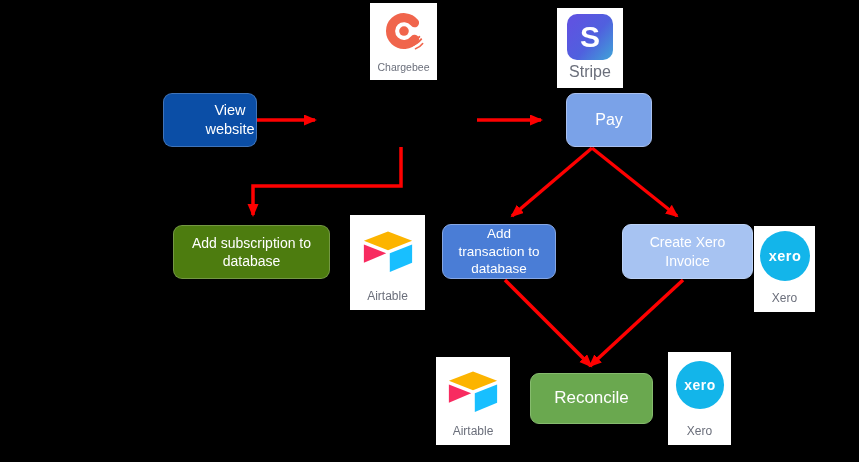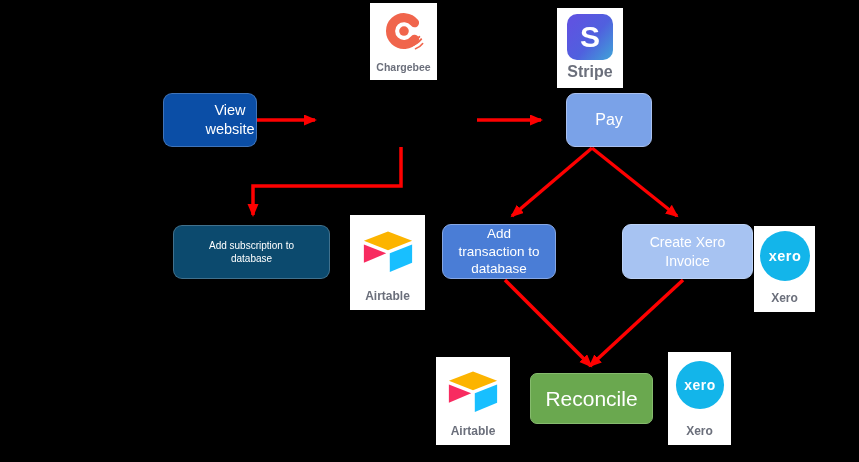--- a/index.html
+++ b/index.html
@@ -8,30 +8,30 @@
     font-family:"Liberation Sans",sans-serif;
   }
   .node{
     position:absolute;display:flex;align-items:center;justify-content:center;
     color:#ffffff;text-align:center;white-space:pre-line;line-height:1.3;
     border-radius:9px;border:1px solid rgba(255,255,255,0.22);box-sizing:border-box;
   }
   .n-view{left:163px;top:93px;width:94px;height:54px;background:#0b4ea6;font-size:14.5px;padding-left:40px;}
   .n-choose{left:326px;top:93px;width:151px;height:54px;background:#1166d9;font-size:14.5px;}
   .n-pay{left:566px;top:93px;width:86px;height:54px;background:#7aa2e8;font-size:16px;border-color:#a9c0ef;}
-  .n-addsub{left:173px;top:225px;width:157px;height:54px;background:#0c4a6e;font-size:10px;}
+  .n-addsub{left:173px;top:225px;width:157px;height:54px;background:#4d7c0f;font-size:14px;}
   .n-addtx{left:442px;top:224px;width:114px;height:55px;background:#4a7dd6;font-size:13.5px;border-color:#86a7e4;}
   .n-cxi{left:622px;top:224px;width:131px;height:55px;background:#a7c3f2;font-size:14px;border-color:#bcd2f6;}
-  .n-rec{left:530px;top:373px;width:123px;height:51px;background:#6aa84f;font-size:21px;border-color:#86bb6e;border-radius:7px;}
+  .n-rec{left:530px;top:373px;width:123px;height:51px;background:#6aa84f;font-size:17px;border-color:#86bb6e;}
   .card{
     position:absolute;background:#ffffff;display:flex;flex-direction:column;
     align-items:center;justify-content:flex-start;box-sizing:border-box;
   }
   .card .caption{
-    color:#6b6f7b;font-weight:bold;margin-top:auto;margin-bottom:7px;
+    color:#6b6f7b;font-weight:normal;margin-top:auto;margin-bottom:7px;
   }
   .c-chargebee{left:370px;top:3px;width:67px;height:77px;}
   .c-chargebee .caption{font-size:10.5px;}
   .c-stripe{left:557px;top:8px;width:66px;height:80px;}
   .c-stripe .caption{font-size:16px;}
   .c-airtable1{left:350px;top:215px;width:75px;height:95px;}
   .c-xero1{left:754px;top:226px;width:61px;height:86px;}
   .c-airtable2{left:436px;top:357px;width:74px;height:88px;}
   .c-xero2{left:668px;top:352px;width:63px;height:93px;}
   .c-airtable1 .caption,.c-airtable2 .caption,.c-xero1 .caption,.c-xero2 .caption{font-size:12px;}

